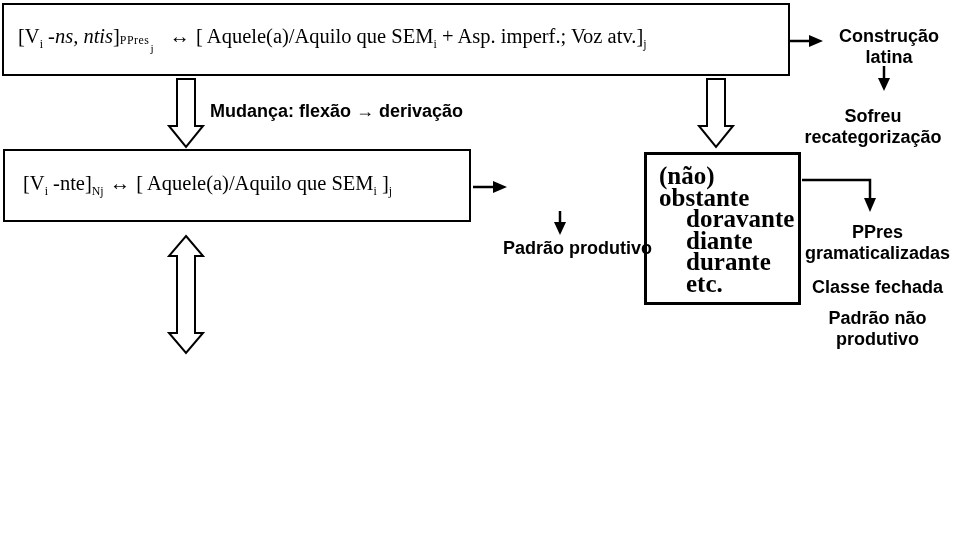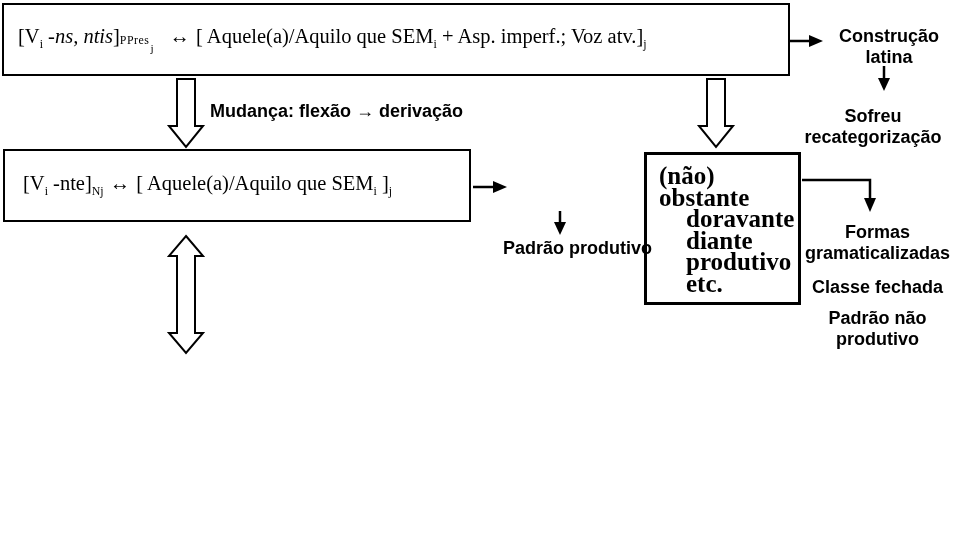--- a/index.html
+++ b/index.html
@@ -55,29 +55,29 @@
   <div class="fbox" id="port-box">
     <span>
       <span>[V</span><span class="sb">i</span><span> -nte]</span><span class="sb">Nj</span><span class="dblarrow2">↔</span><span>[ Aquele(a)/Aquilo que SEM</span><span class="sb">i</span><span> ]</span><span class="sb">j</span>
     </span>
   </div>
 
   <div id="word-box">
     <div>(não) obstante</div>
     <div class="indent">doravante</div>
     <div class="indent">diante</div>
-    <div class="indent">produtivo</div>
+    <div class="indent">durante</div>
     <div class="indent">etc.</div>
   </div>
 
   <div class="lbl" id="lbl-mudanca">Mudança: flexão → derivação</div>
   <div class="lbl" id="lbl-latina">Construção latina</div>
   <div class="lbl" id="lbl-sofreu">Sofreu recategorização</div>
   <div class="lbl" id="lbl-padrao-prod">Padrão produtivo</div>
-  <div class="lbl" id="lbl-formas">Formas gramaticalizadas</div>
+  <div class="lbl" id="lbl-formas">PPres gramaticalizadas</div>
   <div class="lbl" id="lbl-padrao-nao">Padrão não produtivo</div>
   <div class="lbl" id="lbl-classe">Classe fechada</div>
 
   <svg class="overlay" width="960" height="540">
 
     <g>
       <line x1="789" y1="41" x2="809" y2="41" stroke="#000" stroke-width="2.5"></line>
       <polygon points="809,35 809,47 823,41" fill="#000"></polygon>
     </g>
 

